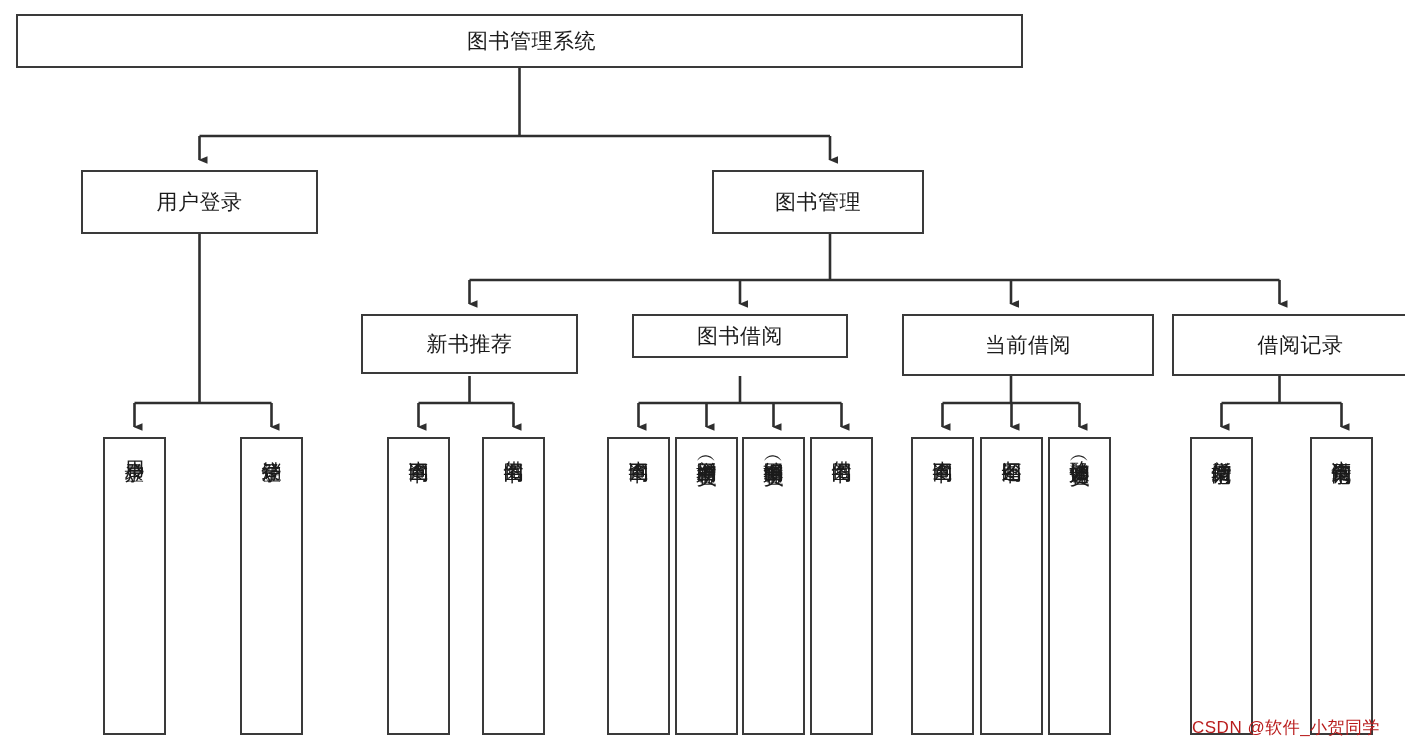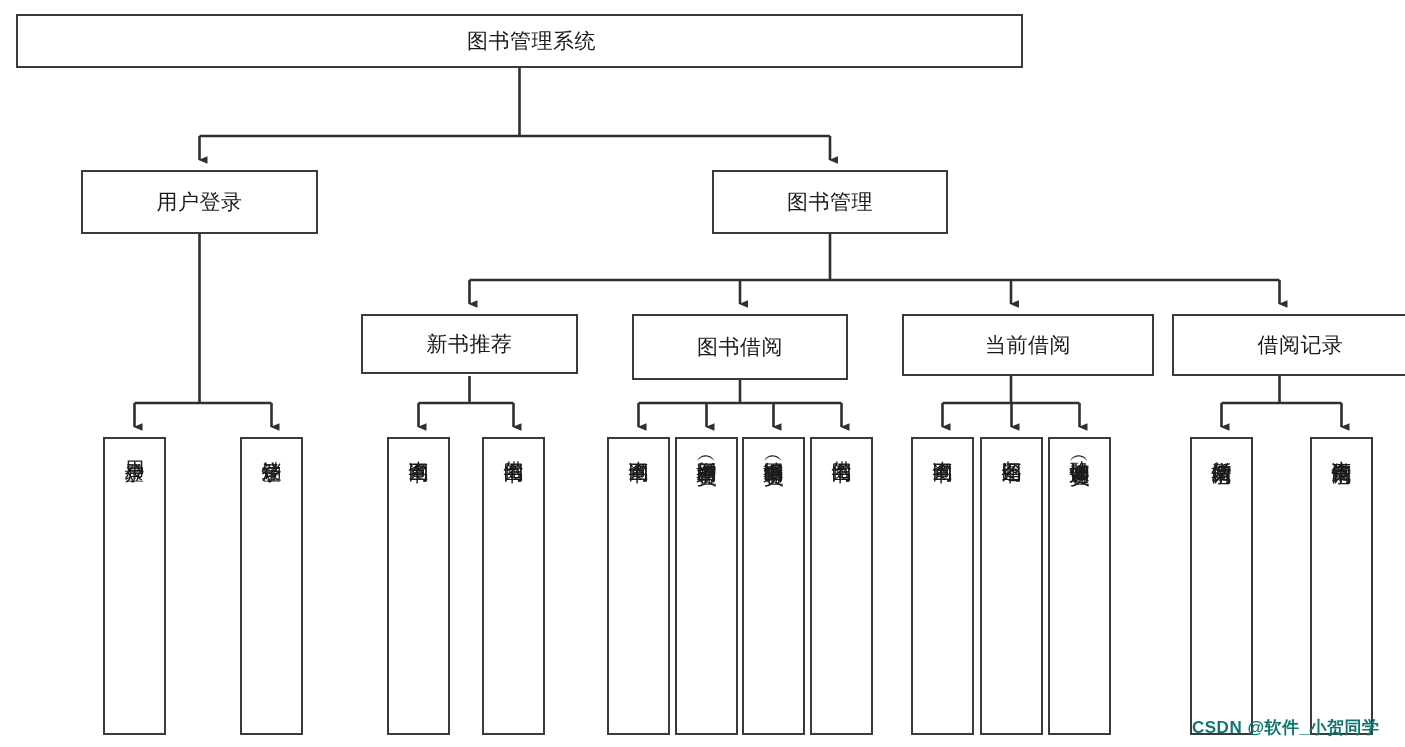--- a/index.html
+++ b/index.html
@@ -52,25 +52,24 @@
     text-orientation: upright;
     font-size: 20px;
     line-height: 1.06;
     letter-spacing: 1px;
     white-space: normal;
     max-height: 100%;
   }
   .watermark {
     position: absolute;
     font-size: 17px;
-    color: #0f766e;
+    color: #b91c1c;
     letter-spacing: 0.5px;
     white-space: nowrap;
     user-select: none;
-    font-weight: bold;
   }
 </style>
 </head>
 <body>
 
 <div id="canvas">
 
   <svg class="wires" viewBox="0 0 1405 747" xmlns="http://www.w3.org/2000/svg">
     <defs>
       <marker id="arrowhead" markerWidth="9" markerHeight="9" refX="4.2" refY="8" orient="auto" markerUnits="userSpaceOnUse">
@@ -114,27 +113,27 @@
       </g>
   </svg>
 
   <div id="node-layer">
       <div class="node" style="left: 16px; top: 14px; width: 1007px; height: 54px; padding-left: 24px;">
         <span class="node-label">图书管理系统</span>
       </div>
       <div class="node" style="left: 81px; top: 170px; width: 237px; height: 64px;">
         <span class="node-label">用户登录</span>
       </div>
-      <div class="node" style="left: 712px; top: 170px; width: 236px; height: 64px;">
+      <div class="node" style="left: 712px; top: 170px; width: 212px; height: 64px;">
         <span class="node-label">图书管理</span>
       </div>
       <div class="node" style="left: 361px; top: 314px; width: 217px; height: 60px;">
         <span class="node-label">新书推荐</span>
       </div>
-      <div class="node" style="left: 632px; top: 314px; width: 216px; height: 66px;">
+      <div class="node" style="left: 632px; top: 314px; width: 216px; height: 44px;">
         <span class="node-label">图书借阅</span>
       </div>
       <div class="node" style="left: 902px; top: 314px; width: 252px; height: 62px;">
         <span class="node-label">当前借阅</span>
       </div>
       <div class="node" style="left: 1172px; top: 314px; width: 257px; height: 62px;">
         <span class="node-label">借阅记录</span>
       </div>
       <div class="node leaf" style="left: 103px; top: 437px; width: 63px; height: 298px;">
         <span class="node-label">用户登录</span>

